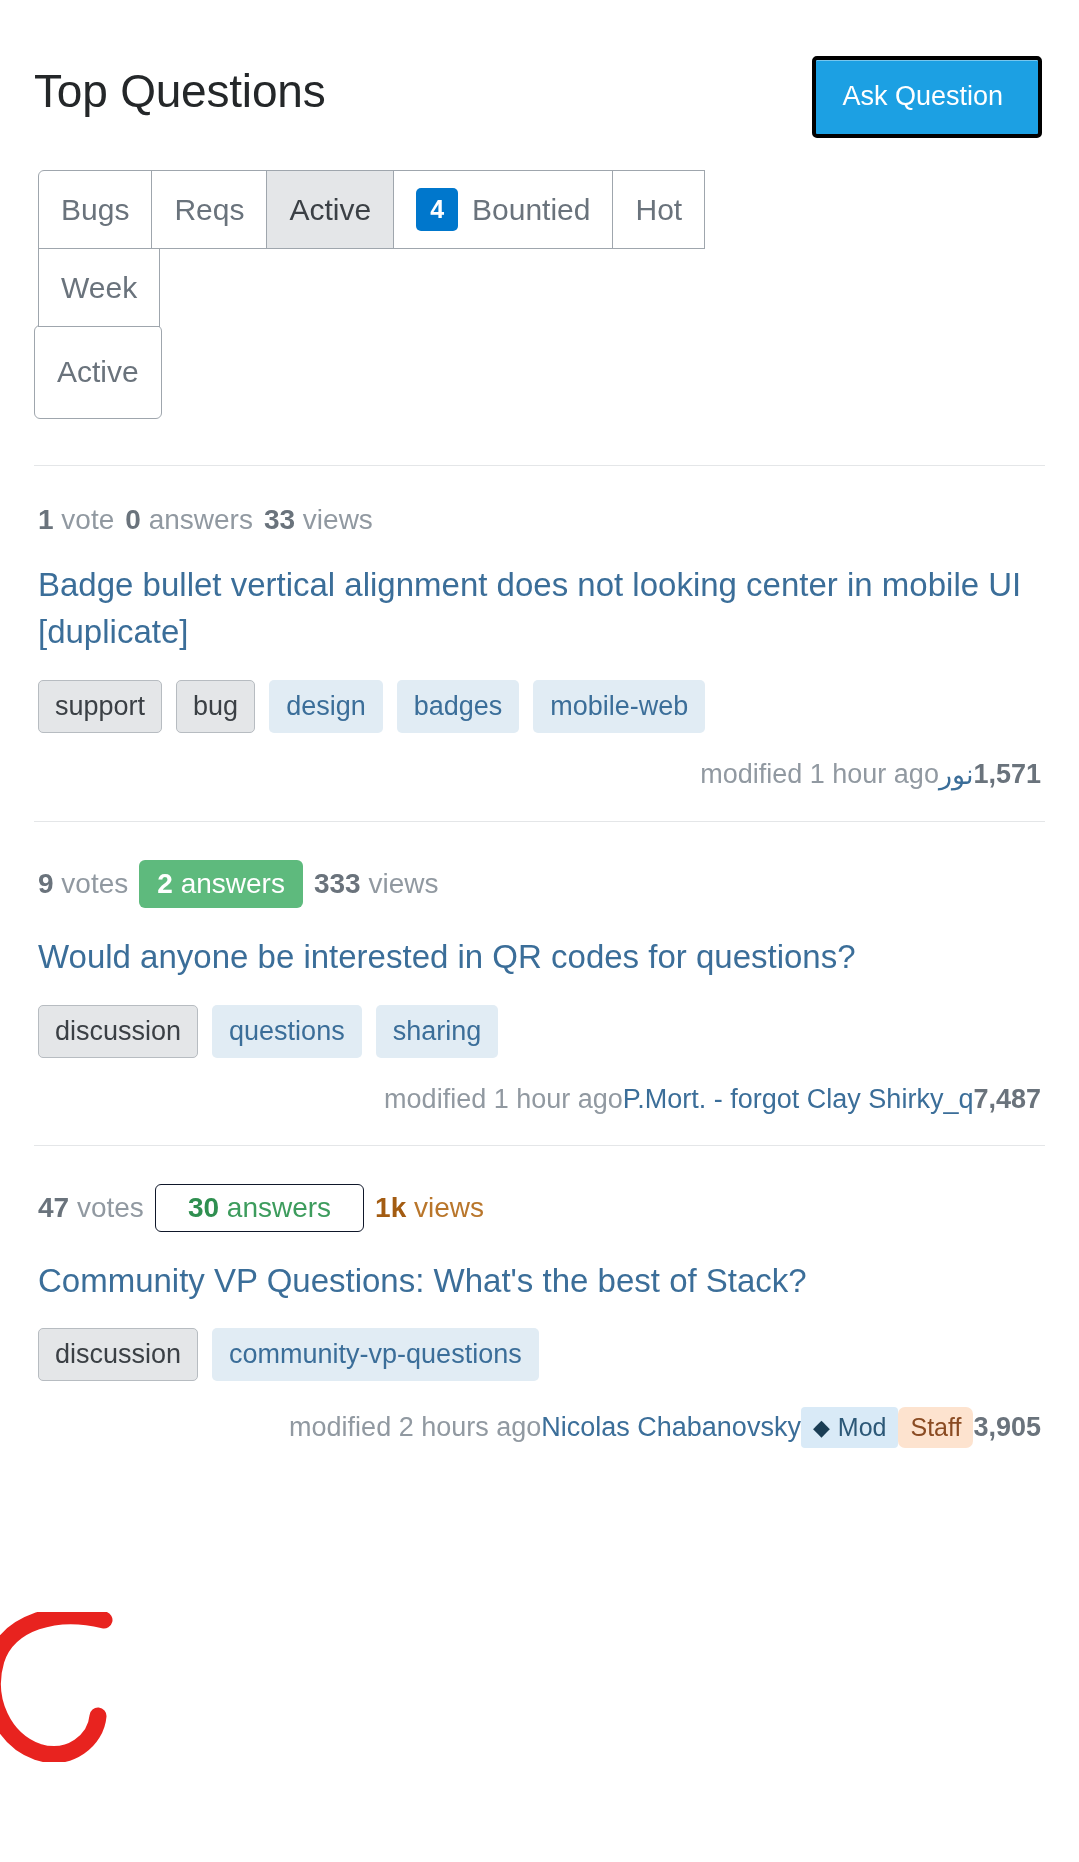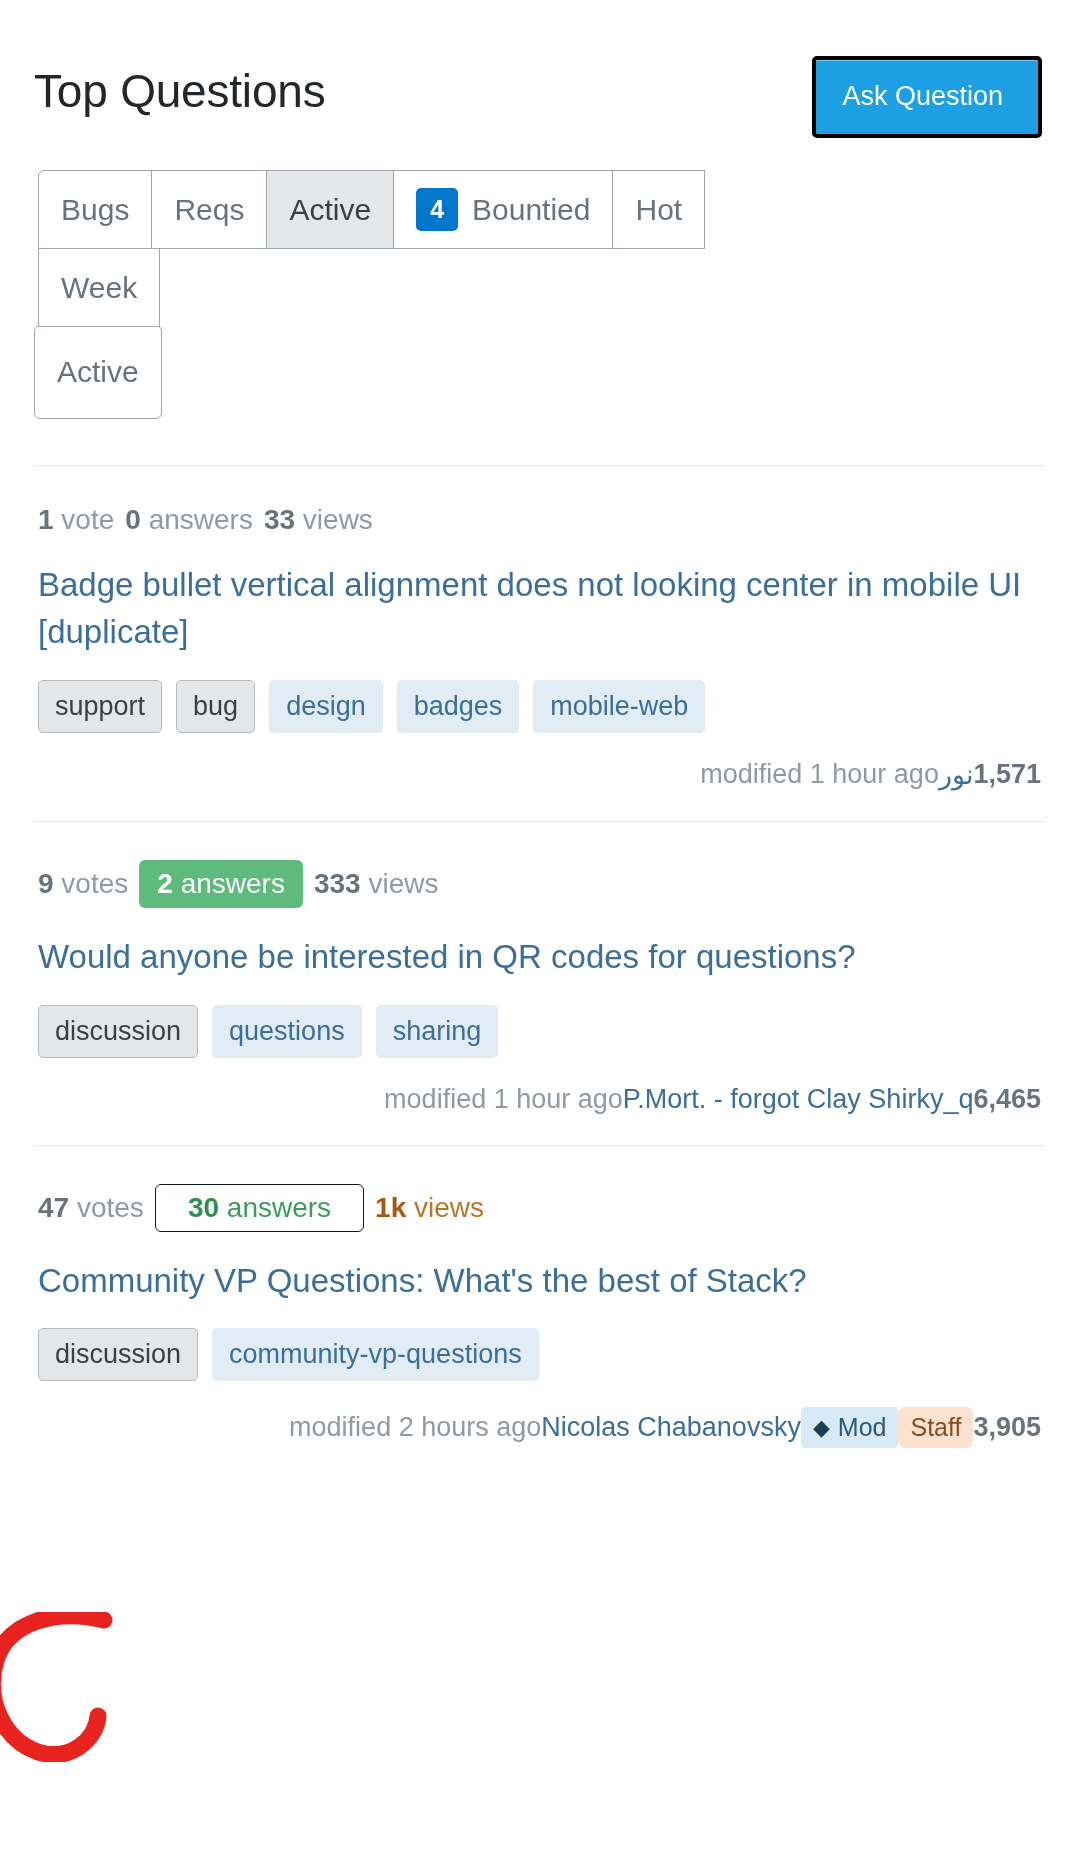--- a/index.html
+++ b/index.html
@@ -215,21 +215,21 @@
         </div>
         <div class="q-title">Would anyone be interested in QR codes for questions?</div>
         <div class="tags">
           <span class="tag grey">discussion</span>
           <span class="tag blue">questions</span>
           <span class="tag blue">sharing</span>
         </div>
         <div class="meta">
           <span>modified 1 hour ago</span>
           <span class="user">P.Mort. - forgot Clay Shirky_q</span>
-          <span class="rep">6,465</span>
+          <span class="rep">7,487</span>
         </div>
       </div>
     </div>
 
     <div class="q">
       <div class="q-inner">
         <div class="stats">
           <span class="stat">
             <b>47</b> <span>votes</span>
           </span>

